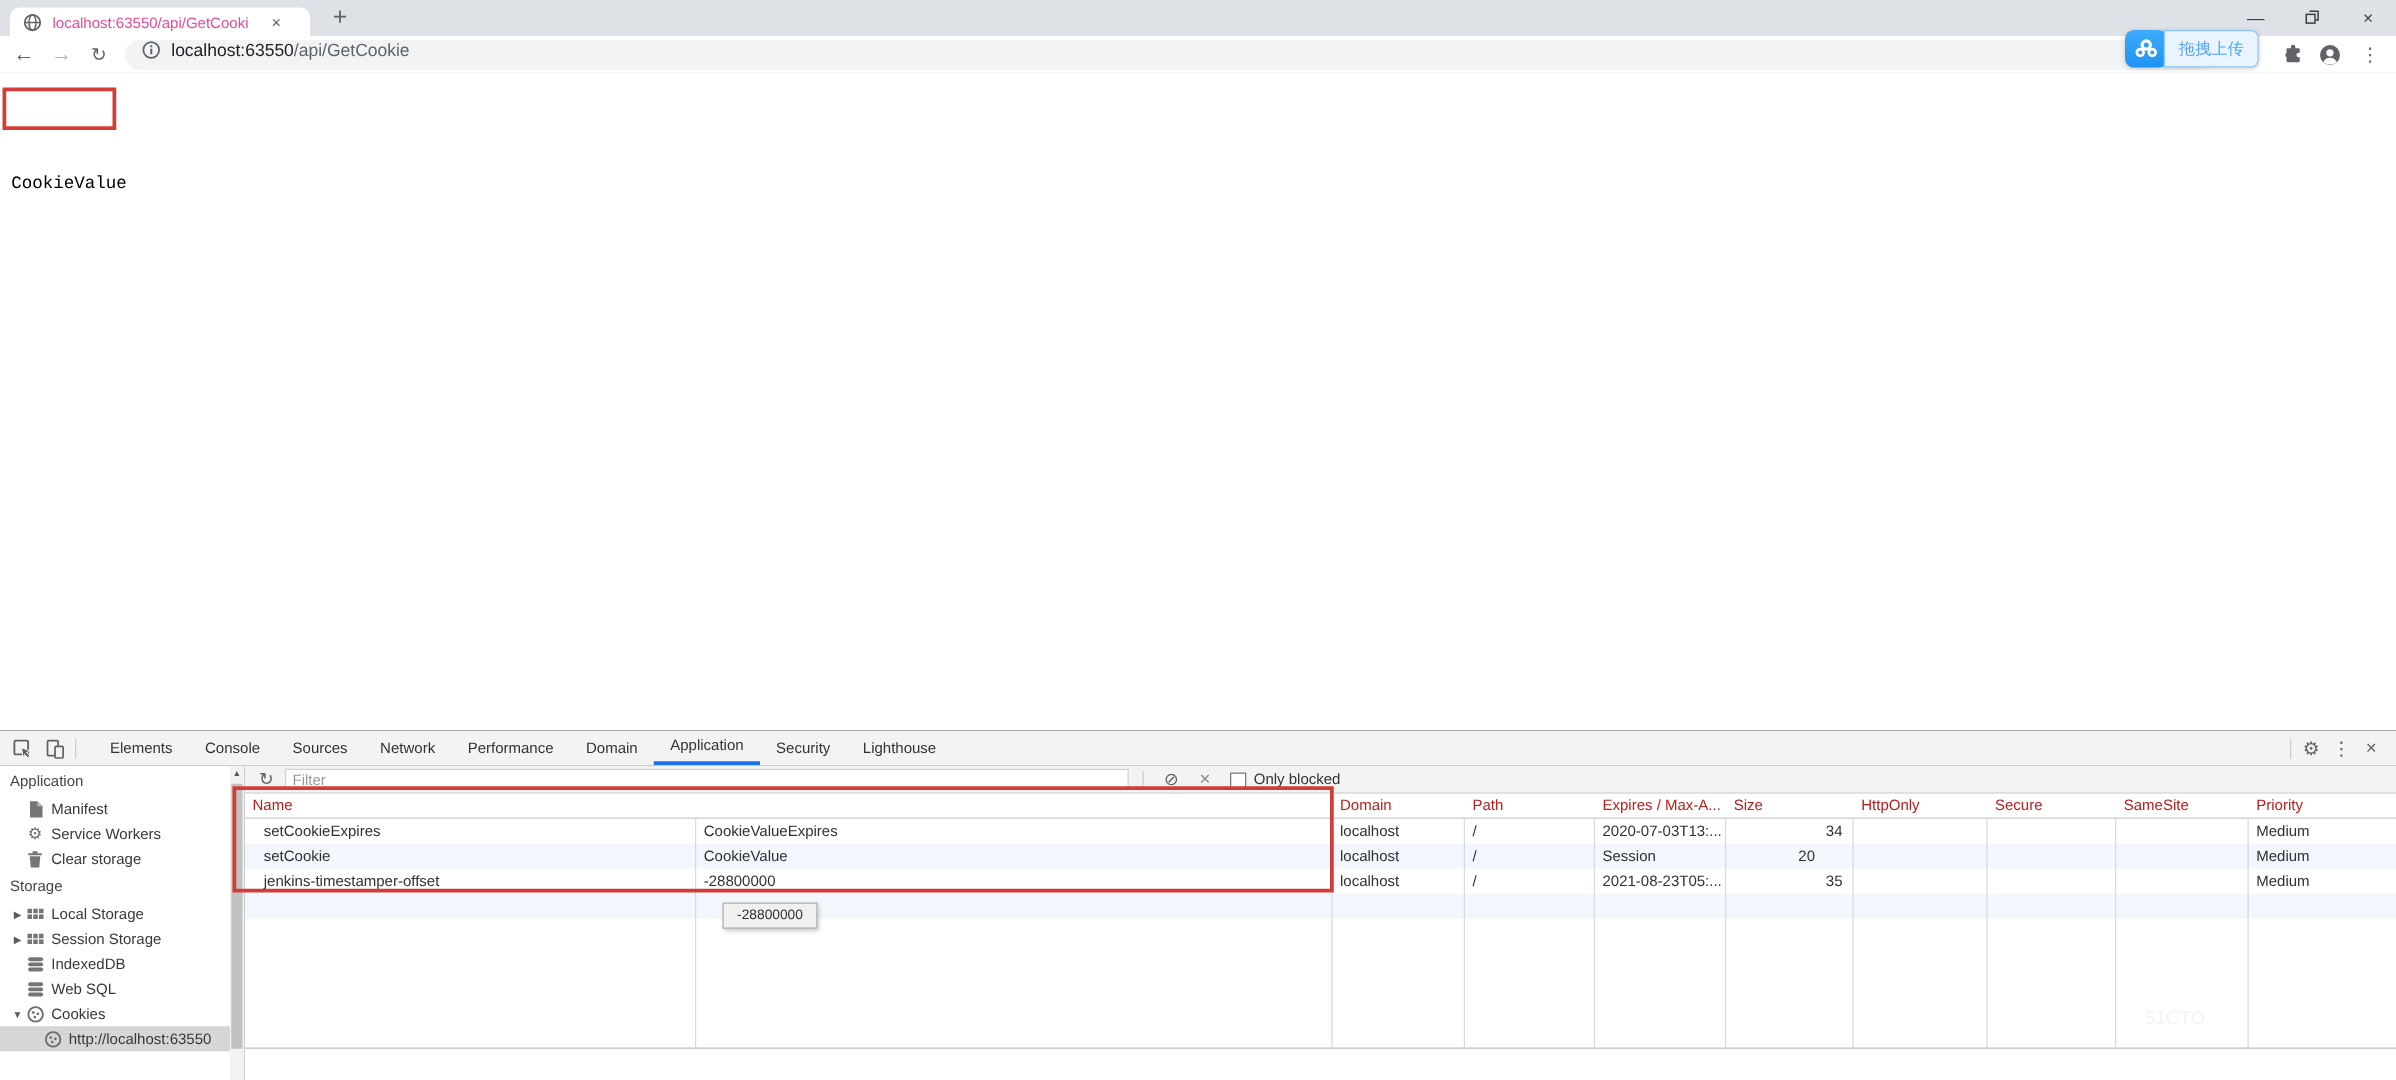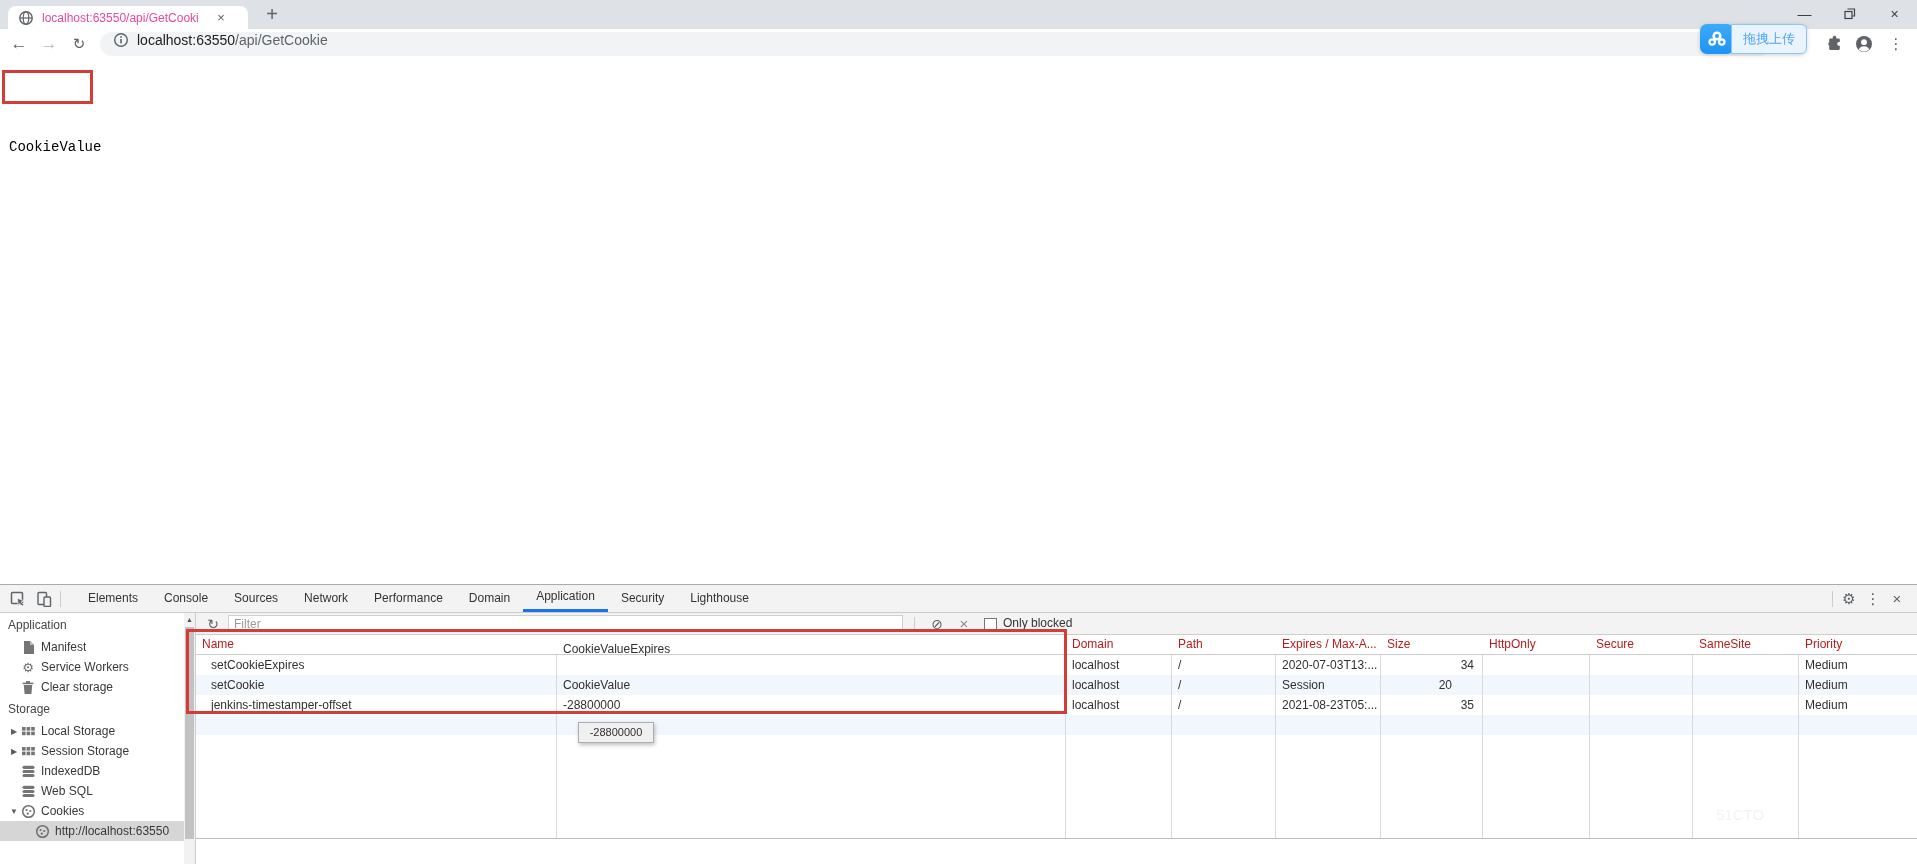--- a/index.html
+++ b/index.html
@@ -346,21 +346,21 @@
           <div class="gh" style="left: 0px; width: 361px;">Name</div>
           <div class="gh" style="left: 870px; width: 106px;">Domain</div>
           <div class="gh" style="left: 976px; width: 104px;">Path</div>
           <div class="gh" style="left: 1080px; width: 105px;">Expires / Max-A...</div>
           <div class="gh" style="left: 1185px; width: 102px;">Size</div>
           <div class="gh" style="left: 1287px; width: 107px;">HttpOnly</div>
           <div class="gh" style="left: 1394px; width: 103px;">Secure</div>
           <div class="gh" style="left: 1497px; width: 106px;">SameSite</div>
           <div class="gh" style="left: 1603px; width: 118px;">Priority</div>
           <div class="gc name" style="left: 0px; width: 361px; top: 20px;">setCookieExpires</div>
-          <div class="gc" style="left: 361px; width: 509px; top: 4px;">CookieValueExpires</div>
+          <div class="gc" style="left: 361px; width: 509px; top: 20px;">CookieValueExpires</div>
           <div class="gc" style="left: 870px; width: 106px; top: 20px;">localhost</div>
           <div class="gc" style="left: 976px; width: 104px; top: 20px;">/</div>
           <div class="gc" style="left: 1080px; width: 105px; top: 20px;">2020-07-03T13:...</div>
           <div class="gc num" style="left: 1185px; width: 102px; top: 20px;">34</div>
           <div class="gc" style="left: 1287px; width: 107px; top: 20px;"></div>
           <div class="gc" style="left: 1394px; width: 103px; top: 20px;"></div>
           <div class="gc" style="left: 1497px; width: 106px; top: 20px;"></div>
           <div class="gc" style="left: 1603px; width: 118px; top: 20px;">Medium</div>
           <div class="gc name" style="left: 0px; width: 361px; top: 40px;">setCookie</div>
           <div class="gc" style="left: 361px; width: 509px; top: 40px;">CookieValue</div>

